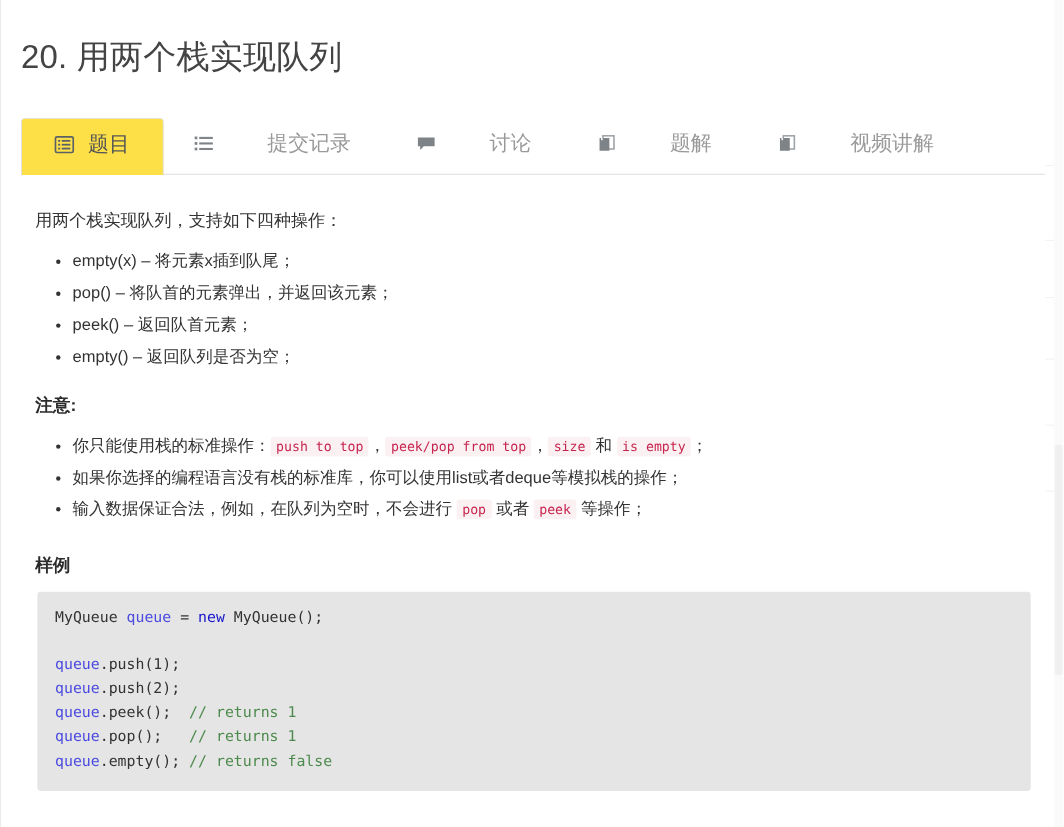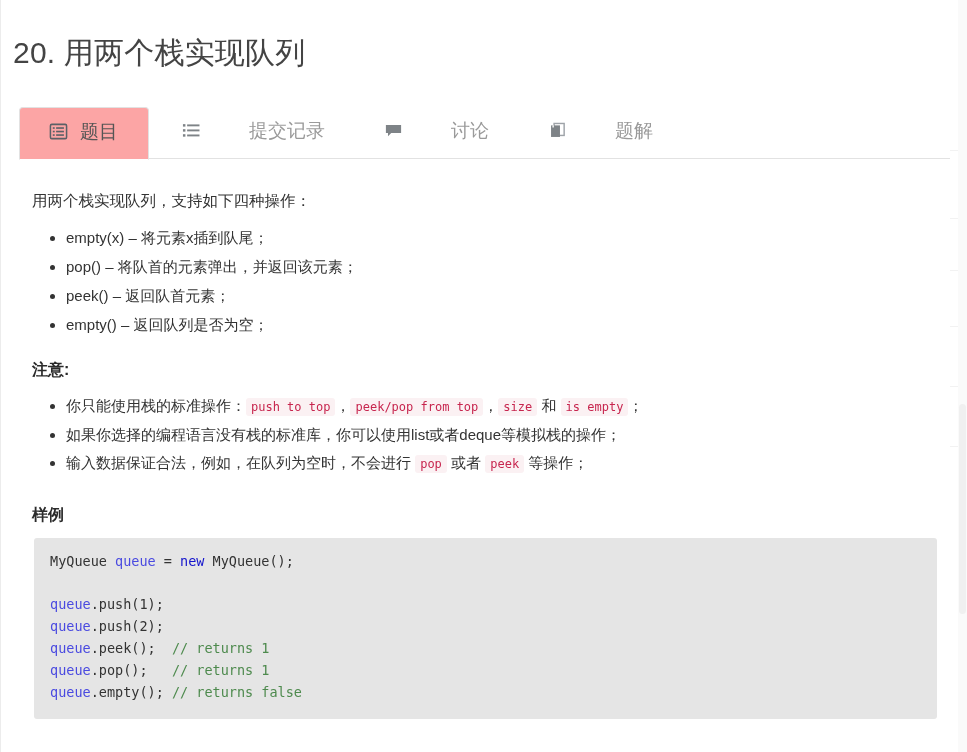--- a/index.html
+++ b/index.html
@@ -20,21 +20,21 @@
     width: 967px;
     height: 752px;
     background: #ffffff;
     box-sizing: border-box;
     border-left: 1px solid #ececec;
   }
 
   
   .page-title {
     margin: 0;
-    padding: 34px 0 0 12px;
+    padding: 34px 0 0 18px;
     font-size: 30px;
     font-weight: 400;
     line-height: 1.25;
     color: #444444;
     letter-spacing: 0.2px;
   }
 
   
   .tabs-wrap {
     margin-top: 31px;
@@ -71,27 +71,27 @@
     box-sizing: border-box;
     white-space: nowrap;
   }
   .tab.inactive {
     padding: 0 22px 18px 22px;
     margin-right: 14px;
     gap: 48px;
   }
   .tab.active {
     color: #555555;
-    background: #fca5a5;
+    background: #fde047;
     border: 1px solid #e2e2e2;
     border-bottom: 1px solid #ffffff;
     border-radius: 4px 4px 0 0;
     padding: 14px 30px 17px 28px;
     margin-bottom: -1px;
-    margin-right: 10px;
+    margin-right: 4px;
     align-items: center;
   }
   .tab-label { display: inline-block; }
 
   
   .ticon {
     display: inline-flex;
     align-items: center;
     justify-content: center;
     width: 20px;
@@ -245,20 +245,30 @@
         <li class="tab inactive">
           <span class="ticon">
             <svg width="19" height="19" viewBox="0 0 20 20">
               <rect x="6.4" y="2.6" width="10.6" height="12.6" fill="none" stroke="#9ea3a8" stroke-width="1.5"></rect>
               <path d="M3.2 4.6h9.4v12.2H3.2z" fill="#7e8387"></path>
               <path d="M4.6 4.6h1.6v2.2H4.6z" fill="#f3f3f3"></path>
             </svg>
           </span>
           <span class="tab-label">题解</span>
         </li>
+        <li class="tab inactive">
+          <span class="ticon">
+            <svg width="19" height="19" viewBox="0 0 20 20">
+              <rect x="6.4" y="2.6" width="10.6" height="12.6" fill="none" stroke="#9ea3a8" stroke-width="1.5"></rect>
+              <path d="M3.2 4.6h9.4v12.2H3.2z" fill="#7e8387"></path>
+              <path d="M4.6 4.6h1.6v2.2H4.6z" fill="#f3f3f3"></path>
+            </svg>
+          </span>
+          <span class="tab-label">视频讲解</span>
+        </li>
       </ul>
   </div>
 
   <div class="content">
 
     <p class="lead">用两个栈实现队列，支持如下四种操作：</p>
 
     <ul class="op-list" id="op-list">
         <li>empty(x) – 将元素x插到队尾；</li>
         <li>pop() – 将队首的元素弹出，并返回该元素；</li>

